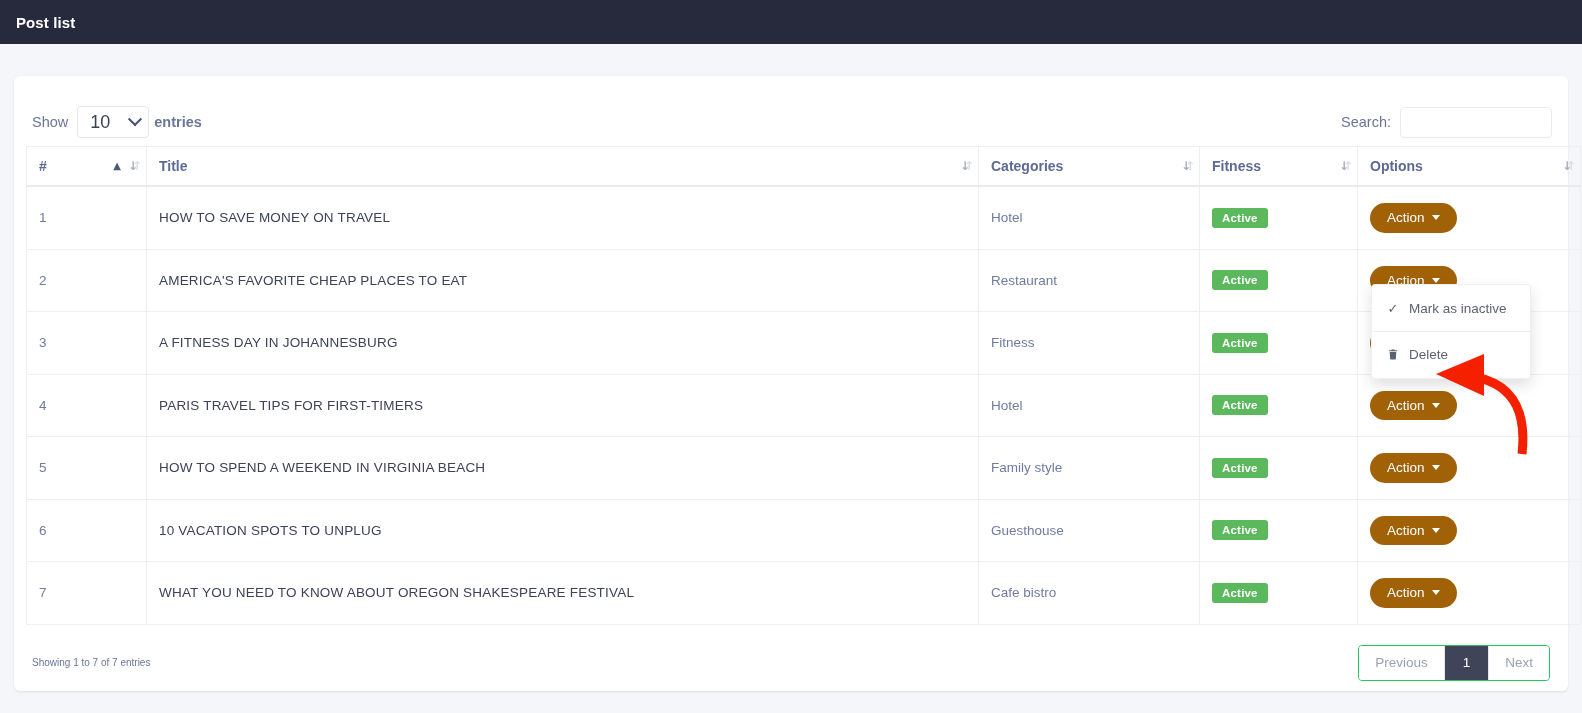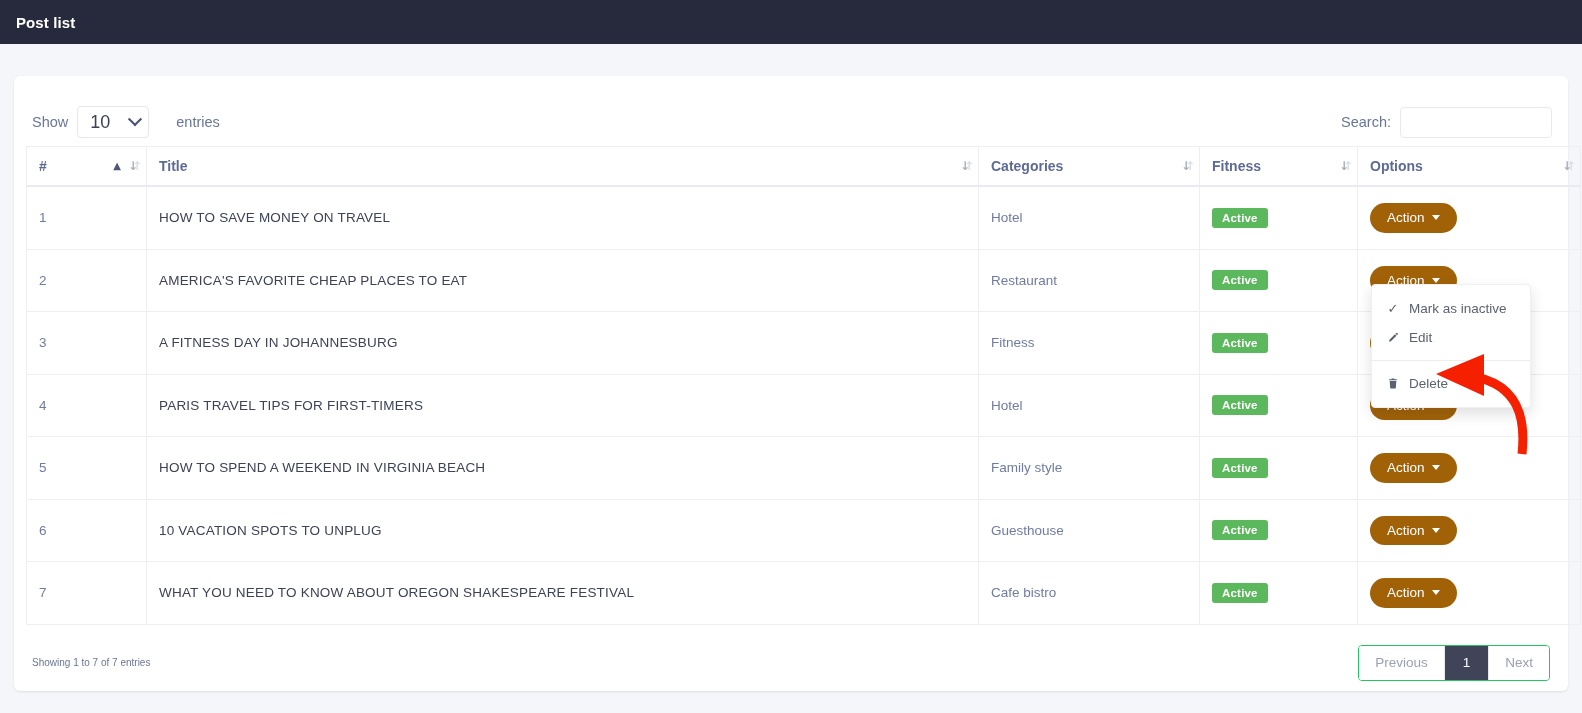--- a/index.html
+++ b/index.html
@@ -50,21 +50,21 @@
     padding: 0 4px 0 6px;
     height: 48px;
   }
   .length-box {
     display: flex;
     align-items: center;
     font-size: 14.5px;
     color: #6a7697;
   }
   .length-box .lbl-left { margin-right: 9px; }
-  .length-box .lbl-right { margin-left: 27px; }
+  .length-box .lbl-right { margin-left: 5px; font-weight: bold; }
   .length-select {
     position: relative;
     width: 72px;
     height: 32px;
     border: 1px solid #e4e7ee;
     border-radius: 4px;
     background: #ffffff;
     display: flex;
     align-items: center;
     padding: 0 8px;
@@ -453,28 +453,20 @@
         <div class="pg-btn active">1</div>
         <div class="pg-btn">Next</div>
       </div>
     </div>
 
     <div class="dropdown-menu">
       <div class="dd-item">
         <span class="dd-ico">✓</span>
         <span>Mark as inactive</span>
       </div>
-      <div class="dd-item">
-        <span class="dd-ico">
-          <svg width="12" height="12" viewBox="0 0 16 16" aria-hidden="true">
-            <path d="M12.1 1.6a1.4 1.4 0 0 1 2 2l-.8.8-2-2 .8-.8zM10.6 3.1l2 2-7.3 7.3-2.6.6.6-2.6 7.3-7.3z" fill="#5b6270"></path>
-          </svg>
-        </span>
-        <span>Edit</span>
-      </div>
       <div class="dd-divider"></div>
       <div class="dd-item">
         <span class="dd-ico">
           <svg width="12" height="13" viewBox="0 0 16 16" aria-hidden="true">
             <path d="M6 1.2h4v1.1h3.2v1.3H2.8V2.3H6V1.2zM3.6 4.6h8.8l-.6 9.2a1 1 0 0 1-1 .9H5.2a1 1 0 0 1-1-.9L3.6 4.6z" fill="#5b6270"></path>
           </svg>
         </span>
         <span>Delete</span>
       </div>
     </div>

